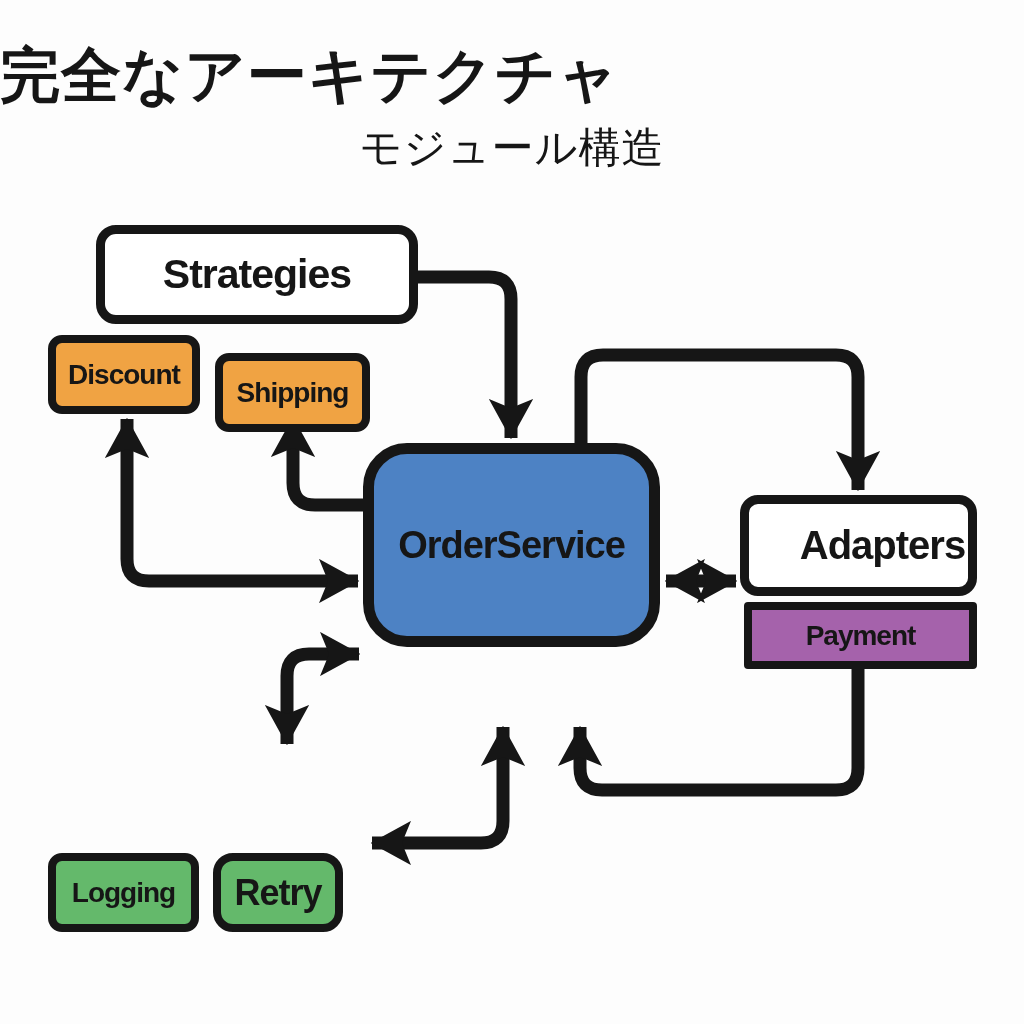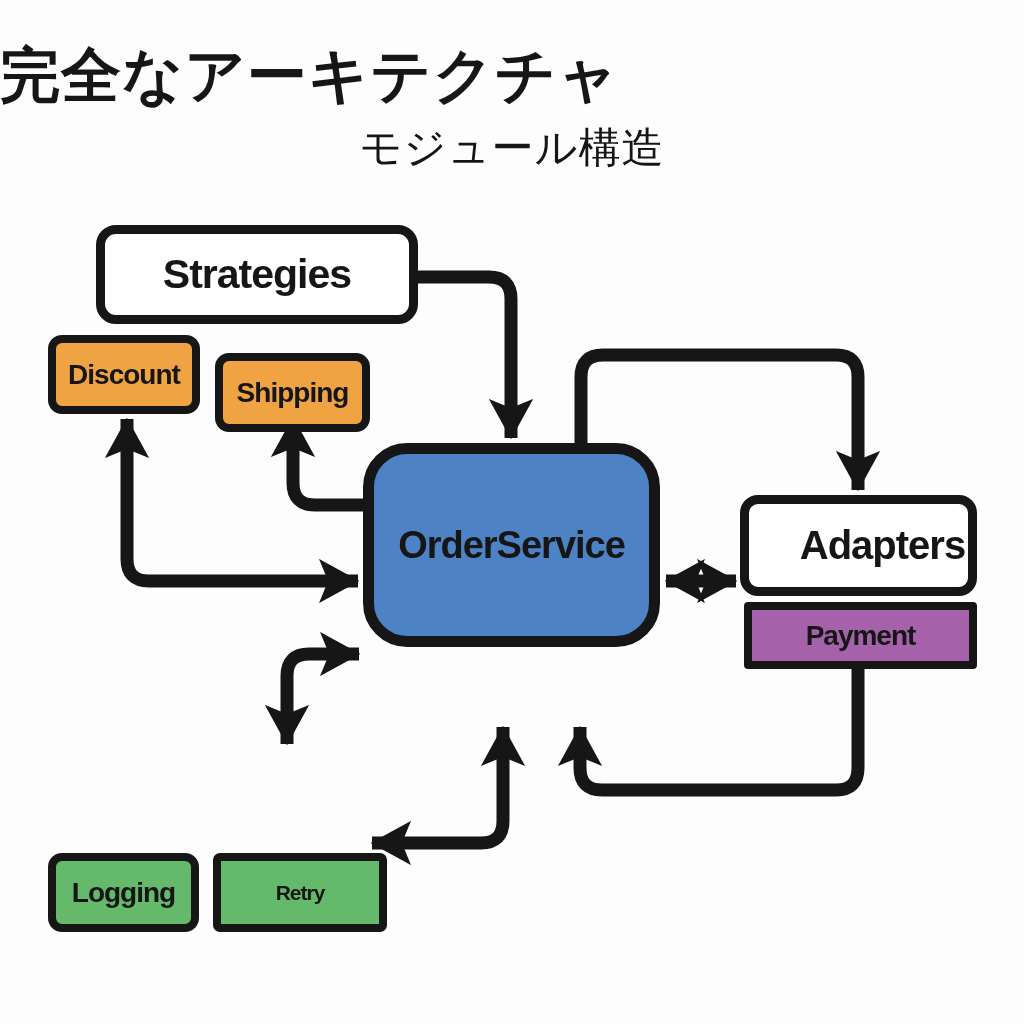--- a/index.html
+++ b/index.html
@@ -42,21 +42,21 @@
     letter-spacing:-1px;
   }
   .n-strategies{left:48px;top:225px;width:322px;height:99px;font-size:41px;border-radius:20px;margin-left:48px;}
   .n-discount{left:48px;top:335px;width:152px;height:79px;font-size:28px;background:var(--c-orange);border-radius:14px;border-width:8px;}
   .n-shipping{left:215px;top:353px;width:155px;height:79px;font-size:28px;background:var(--c-orange);border-radius:14px;border-width:8px;}
   .n-orderservice{left:363px;top:443px;width:297px;height:204px;font-size:38px;background:var(--c-blue);border-radius:44px;border-width:11px;}
   .n-adapters{left:740px;top:495px;width:237px;height:101px;font-size:40px;border-radius:18px;padding-left:48px;}
   .n-payment{left:744px;top:602px;width:233px;height:67px;font-size:28px;background:var(--c-purple);border-radius:4px;border-width:8px;}
   .n-decorators{left:45px;top:750px;width:322px;height:100px;font-size:41px;border-radius:20px;}
   .n-logging{left:48px;top:853px;width:151px;height:79px;font-size:28px;background:var(--c-green);border-radius:14px;border-width:8px;}
-  .n-retry{left:213px;top:853px;width:174px;height:79px;font-size:21px;background:var(--c-green);border-radius:7px;border-width:8px;}
+  .n-retry{left:213px;top:853px;width:130px;height:79px;font-size:36px;background:var(--c-green);border-radius:20px;border-width:8px;}
 </style>
 </head>
 <body>
 
 <div class="stage">
 
   <h1 class="title">完全なアーキテクチャ</h1>
   <h2 class="subtitle">モジュール構造</h2>
 
   <svg class="edges" viewBox="0 0 1024 1024">

